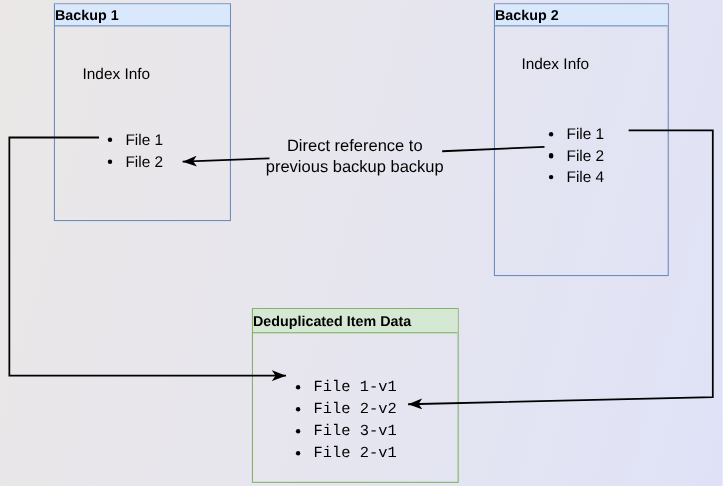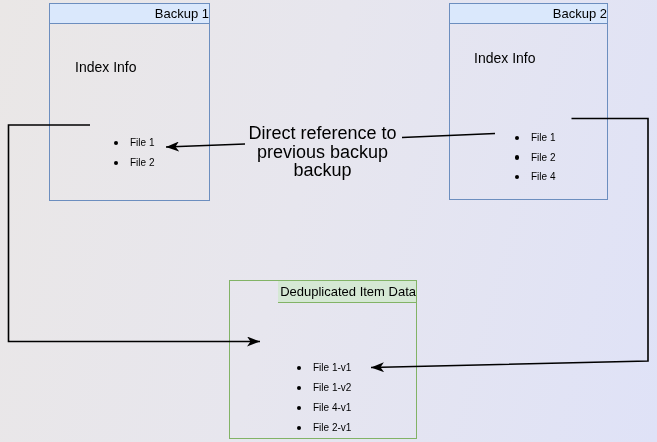--- a/index.html
+++ b/index.html
@@ -15,35 +15,35 @@
     position:absolute;
     border:1px solid;
     background:transparent;
     box-sizing:border-box;
   }
   .box.blue{border-color:#6c8ebf;}
   .box.green{border-color:#82b366;}
   .box-title{
     box-sizing:border-box;
     height:20px;line-height:19px;
-    text-align:right;
-    font-size:13px;font-weight:normal;
+    text-align:left;
+    font-size:13px;font-weight:bold;
     border-bottom:1px solid;
   }
   .blue .box-title{background:#dae8fc;border-bottom-color:#6c8ebf;}
-  .green .box-title{background:#d5e8d4;border-bottom-color:#82b366;height:22px;line-height:21px;margin-left:48px;}
+  .green .box-title{background:#d5e8d4;border-bottom-color:#82b366;height:22px;line-height:21px;}
   .body-label{
     position:absolute;
     font-size:14px;line-height:17px;
     white-space:nowrap;
   }
   ul.file-list{
     position:absolute;
-    margin:16px;padding:0;list-style:none;
-    font-size:10px;
+    margin:0;padding:0;list-style:none;
+    font-size:14px;
     white-space:nowrap;
   }
   ul.file-list li{
     position:relative;
     padding-left:19px;
     line-height:20px;
   }
   ul.file-list li::before{
     content:'';
     position:absolute;
@@ -55,53 +55,53 @@
   }
   #backup2-box ul.file-list li{line-height:19.5px;}
   #arrow-layer{
     position:absolute;left:0;top:0;
     pointer-events:none;
   }
   #direct-ref-label{
     position:absolute;
     left:232px;top:124px;width:181px;
     text-align:center;
-    font-size:18px;line-height:18.5px;
+    font-size:15px;line-height:18.5px;
   }
 </style>
 </head>
 <body>
 
 <div id="canvas">
 
   <div class="box blue" id="backup1-box" style="left:49px;top:3px;width:161px;height:198px;">
     <div class="box-title">Backup 1</div>
     <div class="body-label" style="left:25px;top:55px;">Index Info</div>
     <ul class="file-list" style="left:45px;top:113px;">
       <li>File 1</li>
       <li>File 2</li>
     </ul>
   </div>
 
-  <div class="box blue" id="backup2-box" style="left:449px;top:3px;width:159px;height:197px;">
+  <div class="box blue" id="backup2-box" style="left:449px;top:3px;width:159px;height:248px;">
     <div class="box-title">Backup 2</div>
     <div class="body-label" style="left:24px;top:46px;">Index Info</div>
     <ul class="file-list" style="left:46px;top:108px;">
       <li>File 1</li>
       <li>File 2</li>
       <li>File 4</li>
     </ul>
   </div>
 
   <div class="box green" id="dedup-box" style="left:229px;top:280px;width:188px;height:159px;">
     <div class="box-title">Deduplicated Item Data</div>
-    <ul class="file-list" style="left:48px;top:61px;">
+    <ul class="file-list" style="left:36px;top:61px;font-family:Liberation Mono, monospace;">
       <li>File 1-v1</li>
-      <li>File 1-v2</li>
-      <li>File 4-v1</li>
+      <li>File 2-v2</li>
+      <li>File 3-v1</li>
       <li>File 2-v1</li>
     </ul>
   </div>
 
   <svg id="arrow-layer" width="657" height="442" viewBox="0 0 657 442">
     <defs>
       <marker id="arrowhead" markerUnits="userSpaceOnUse" markerWidth="13" markerHeight="10" viewBox="0 0 13 10" refX="13" refY="5" orient="auto">
         <path d="M13,5 L0,0 L3.5,5 L0,10 Z" fill="#000"></path>
       </marker>
     </defs>

